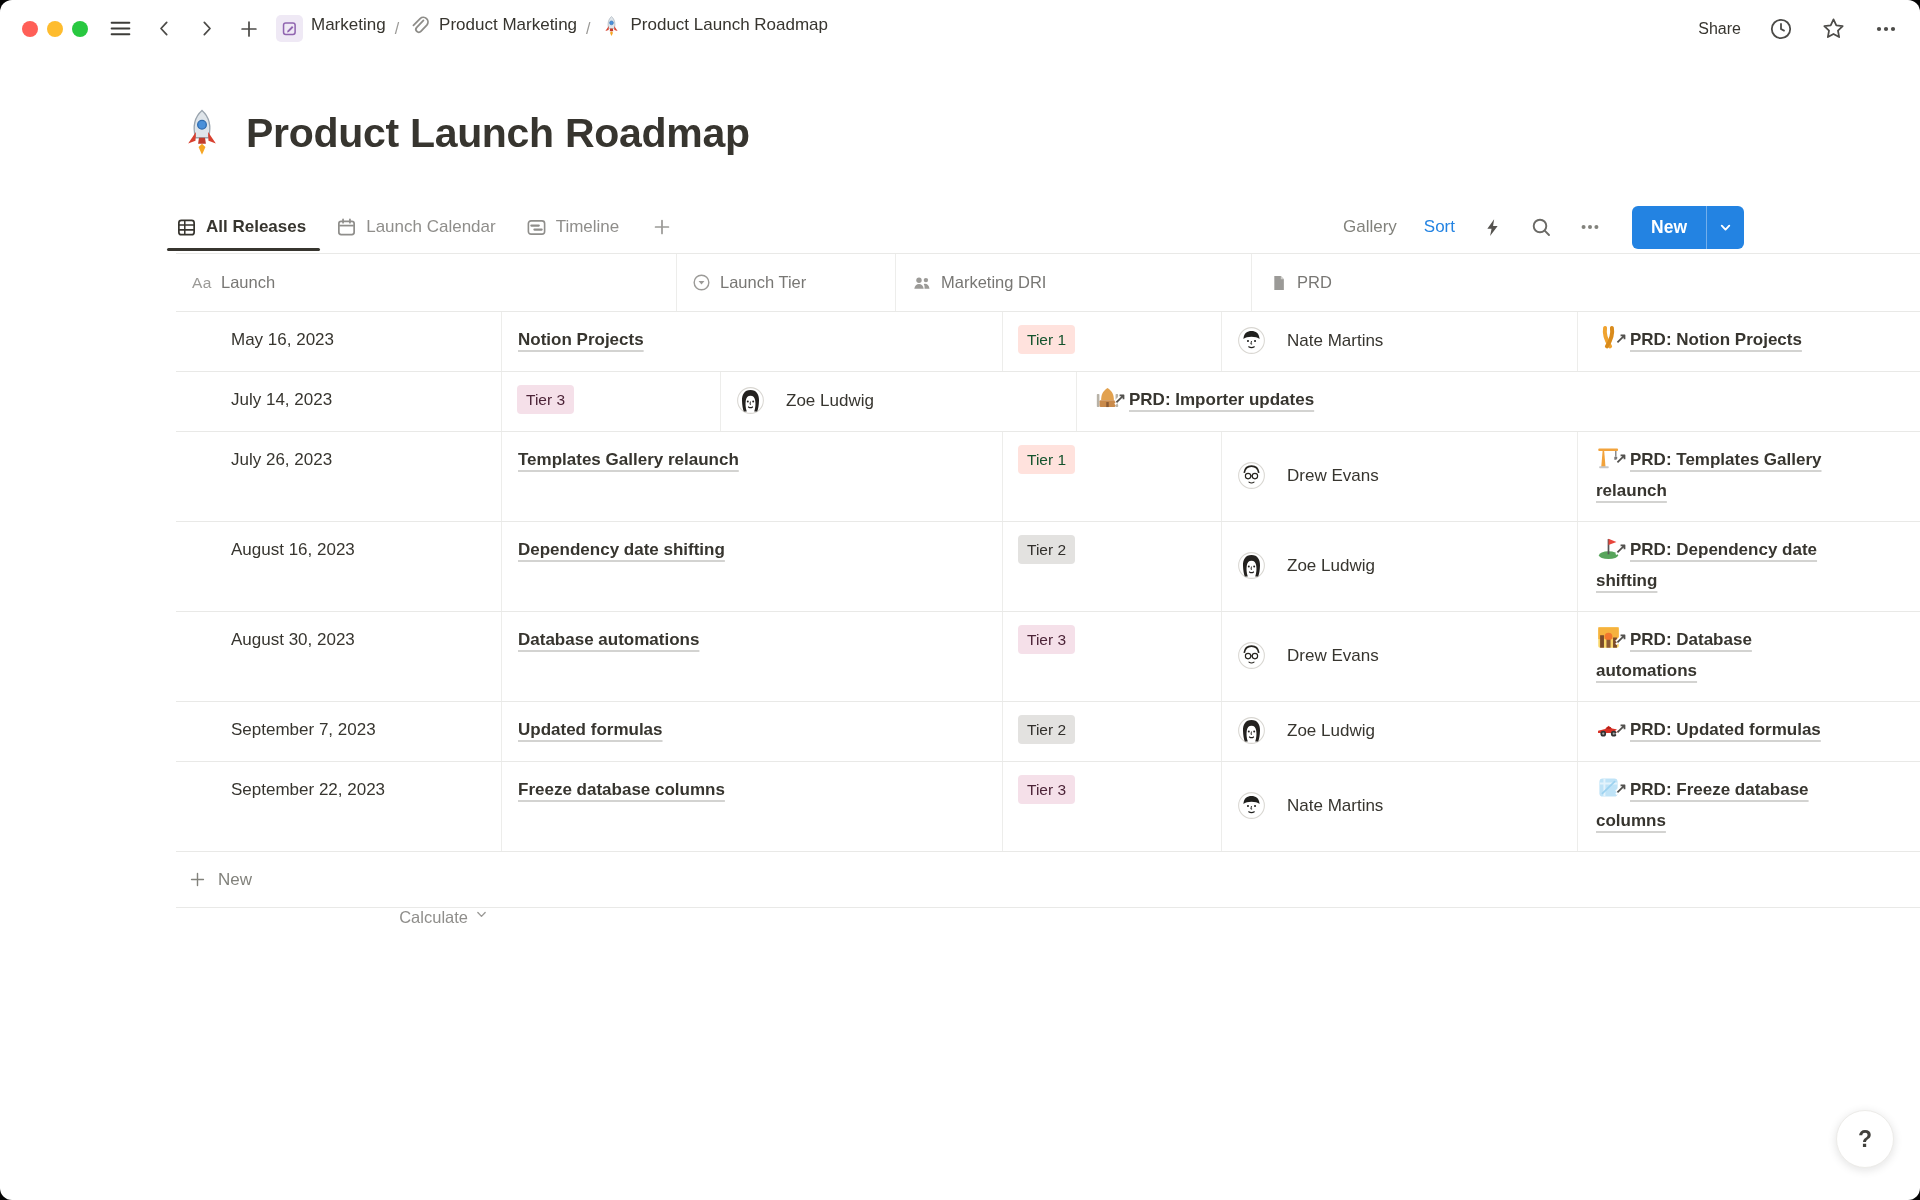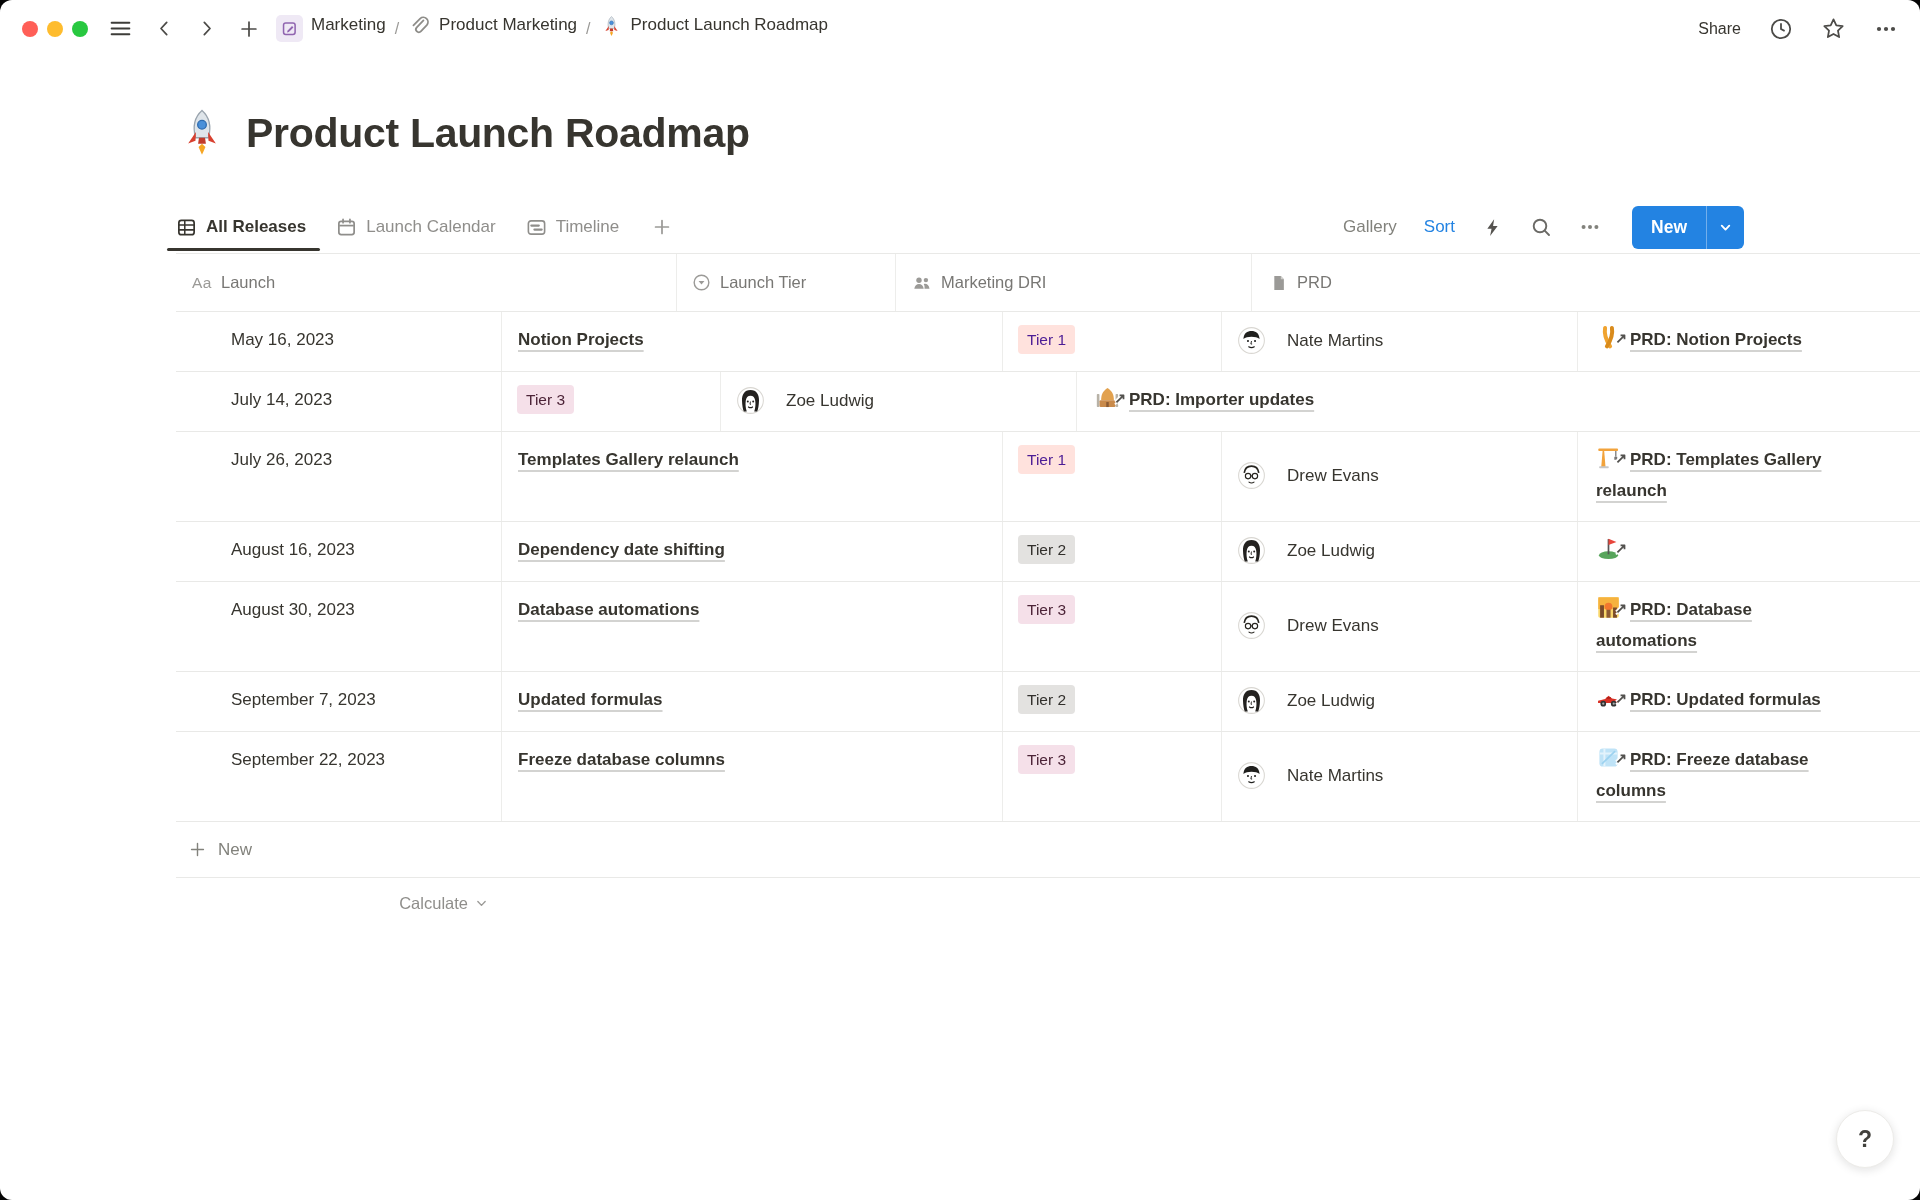--- a/index.html
+++ b/index.html
@@ -50,37 +50,37 @@
   .c2{width:501px;border-right:1px solid #EDEDEB;padding-left:16px;}
   .c3{width:219px;border-right:1px solid #EDEDEB;padding-left:15px;}
   .c4{width:356px;border-right:1px solid #EDEDEB;padding-left:16px;}
   .c5{width:342px;padding-left:18px;}
   .th{display:flex;align-items:center;gap:9px;color:#787774;font-size:16.5px;font-weight:400;cursor:pointer;padding-top:0;padding-bottom:0;}
   .th svg{flex:none;}
   .aa{font-size:15.5px;color:#9B9A97;letter-spacing:0.5px;}
 
   .underline-link{font-weight:700;color:#37352F;text-decoration:underline;text-decoration-color:rgba(55,53,47,0.22);text-decoration-thickness:1.5px;text-underline-offset:5px;cursor:pointer;}
   .tier-badge{display:inline-block;padding:0 9px;border-radius:4px;font-size:15.5px;line-height:29px;height:29px;margin-top:1px;cursor:pointer;}
-  .tier-red{background:#FFE2DD;color:#4c1d95;}
+  .tier-red{background:#FFE2DD;color:#14532d;}
   .tier-pink{background:#F5E0E9;color:#4C2337;}
   .tier-gray{background:#E3E2E0;color:#32302C;}
 
   .dri{display:flex;align-items:center;gap:22px;}
   .avatar{width:27px;height:27px;flex:none;}
   .avatar svg{width:27px;height:27px;display:block;}
 
   .prd-wrap{max-width:234px;}
   .prd-emoji{position:relative;display:inline-block;width:25px;height:25px;vertical-align:-5px;margin-right:9px;}
   .prd-emoji svg{width:25px;height:25px;display:block;}
   .prd-emoji::after{content:"\2197";position:absolute;right:-6px;bottom:-4px;font-size:14px;font-weight:700;color:#52514E;
     text-shadow:-1.5px -1.5px 0 #fff,1.5px -1.5px 0 #fff,-1.5px 1.5px 0 #fff,1.5px 1.5px 0 #fff;}
 
   
   .new-row{display:flex;align-items:center;gap:11px;height:55px;border-bottom:1px solid #E9E9E7;color:#82827C;font-size:17px;cursor:pointer;padding-left:12px;width:1732px;}
-  .calc-row{width:326px;height:51px;display:flex;align-items:center;justify-content:flex-end;gap:7px;padding-right:14px;box-sizing:border-box;color:#8F8E8B;font-size:16.5px;cursor:pointer;}
+  .calc-row{width:326px;height:51px;display:flex;align-items:flex-start;justify-content:flex-end;gap:7px;padding-right:14px;box-sizing:border-box;color:#8F8E8B;font-size:16.5px;cursor:pointer;}
 
   .help-btn{position:absolute;right:26px;bottom:32px;width:56px;height:56px;border-radius:50%;background:#fff;border:1px solid #EDECE9;
     box-shadow:0 2px 10px rgba(15,15,15,0.12);display:flex;align-items:center;justify-content:center;font-size:23px;font-weight:600;color:#41403C;cursor:pointer;}
 </style>
 </head>
 <body>
 
 <div class="window">
 
   <div class="topbar">
@@ -408,21 +408,21 @@
                 </svg>
               </span>
       <span>Zoe Ludwig</span>
     </div>
     <div class="cell c5">
       <div class="prd-wrap">
         <span class="prd-emoji"><svg viewBox="0 0 22 22">
                     <ellipse cx="11" cy="17.8" rx="8.4" ry="3.4" fill="#58A55C"></ellipse>
                     <line x1="11" y1="3.6" x2="11" y2="17" stroke="#555" stroke-width="1.5"></line>
                     <path d="M11 3.4 L18 6.1 L11 8.8Z" fill="#E8463C"></path>
-                  </svg></span>
+                  </svg></span><span class="underline-link">PRD: Dependency date shifting</span>
       </div>
     </div>
   </div>
 
   <div class="trow">
     <div class="cell c1">
       <span>August 30, 2023</span>
     </div>
     <div class="cell c2">
       <span class="underline-link">Database automations</span>

